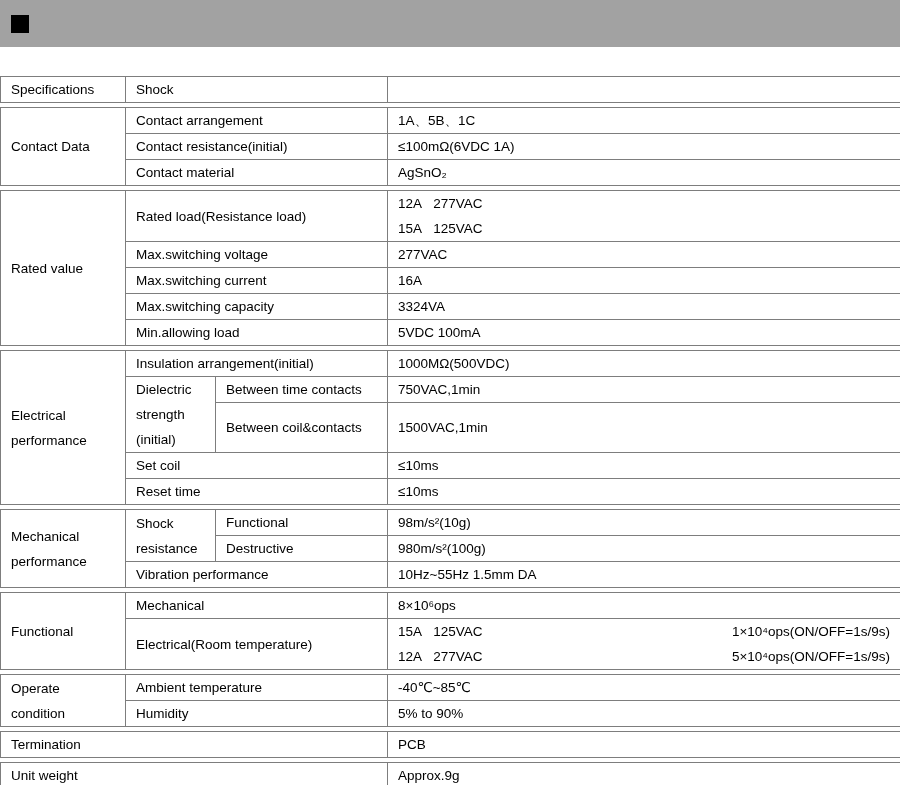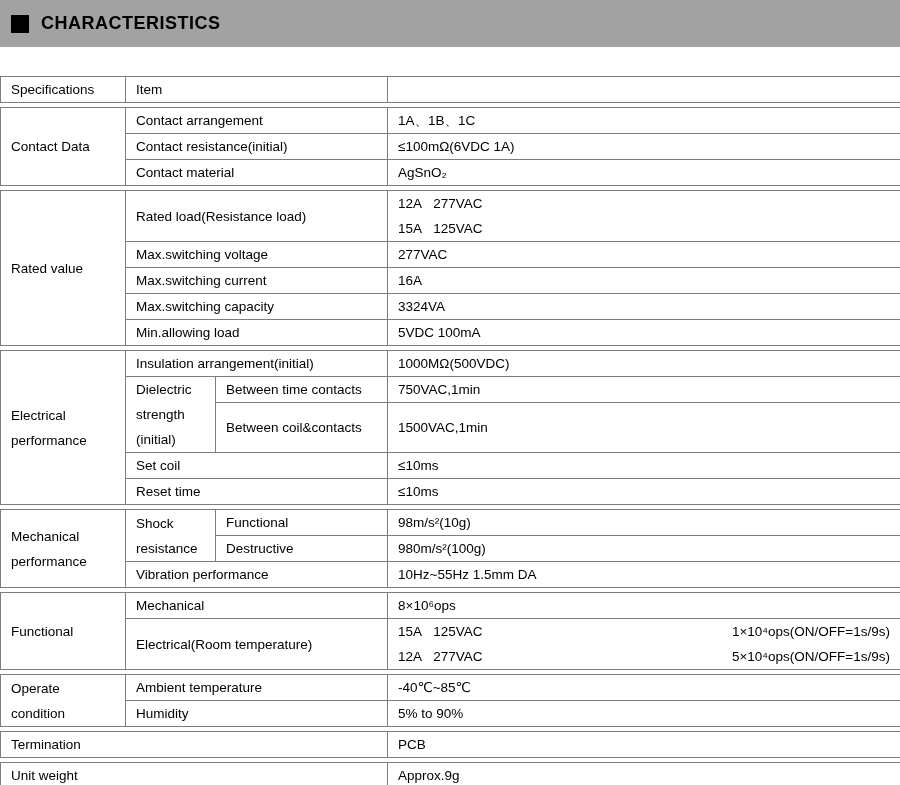--- a/index.html
+++ b/index.html
@@ -69,46 +69,45 @@
     display: flex;
     justify-content: space-between;
     line-height: 25px;
   }
 </style>
 </head>
 <body>
 
 <div class="title-bar">
   <span class="black-square"></span>
-  <span class="title-text">CHARACTERISTICS</span>
 </div>
 
 <table class="spec">
   <colgroup>
     <col style="width:125px">
     <col style="width:90px">
     <col style="width:172px">
     <col style="width:513px">
   </colgroup>
 
   <tbody>
       <tr class="hdr">
     <td class="gray">Specifications</td>
-    <td class="gray" colspan="2">Item</td>
+    <td class="gray" colspan="2">Shock</td>
     <td class="gray"></td>
   </tr>
 
   <tr class="gap">
         <td colspan="4"></td>
       </tr>
 
   <tr class="r">
     <td class="gray" rowspan="3">Contact Data</td>
     <td class="gray" colspan="2">Contact arrangement</td>
-    <td>1A、1B、1C</td>
+    <td>1A、5B、1C</td>
   </tr>
   <tr class="r">
     <td class="gray" colspan="2">Contact resistance(initial)</td>
     <td>≤100mΩ(6VDC 1A)</td>
   </tr>
   <tr class="r">
     <td class="gray" colspan="2">Contact material</td>
     <td>AgSnO₂</td>
   </tr>
 

